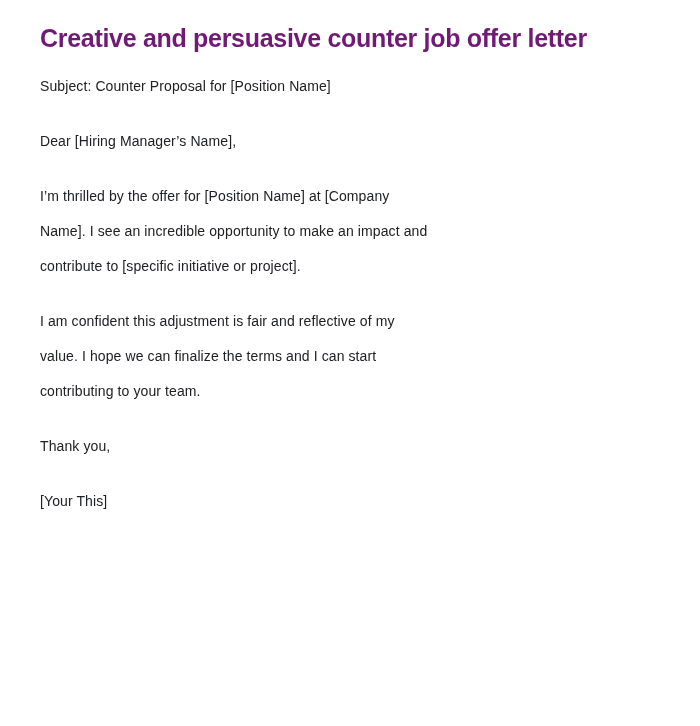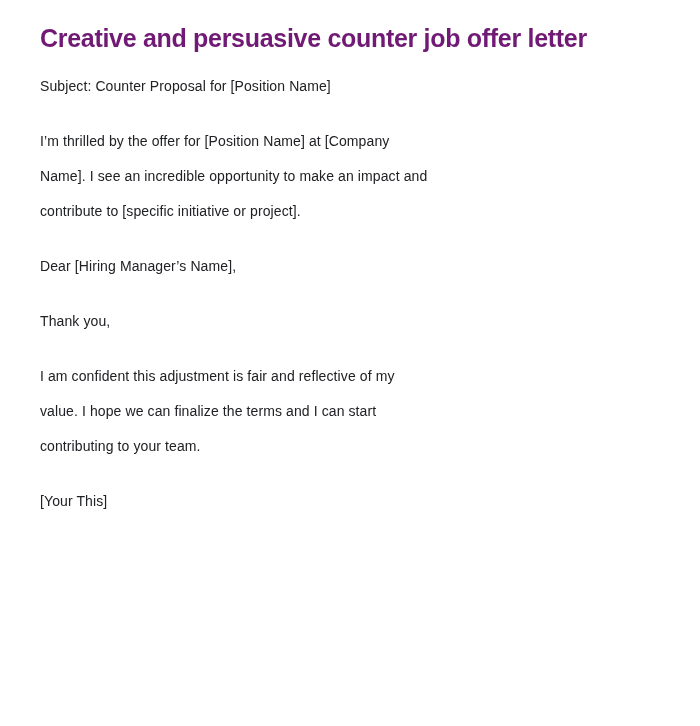--- a/index.html
+++ b/index.html
@@ -35,27 +35,27 @@
   }
 </style>
 </head>
 <body>
 
 <article class="letter">
   <h1 class="letter-title">Creative and persuasive counter job offer letter</h1>
 
   <p class="letter-paragraph">Subject: Counter Proposal for [Position Name]</p>
 
+  <p class="letter-paragraph">Dear [Hiring Manager’s Name],</p>
+
   <p class="letter-paragraph">I’m thrilled by the offer for [Position Name] at [Company
 Name]. I see an incredible opportunity to make an impact and
 contribute to [specific initiative or project].</p>
 
-  <p class="letter-paragraph">Dear [Hiring Manager’s Name],</p>
-
-
-  <p class="letter-paragraph">Thank you,</p>
 
   <p class="letter-paragraph">I am confident this adjustment is fair and reflective of my
 value. I hope we can finalize the terms and I can start
 contributing to your team.</p>
 
+  <p class="letter-paragraph">Thank you,</p>
+
   <p class="letter-paragraph">[Your This]</p>
 </article>
 
 </body></html>

